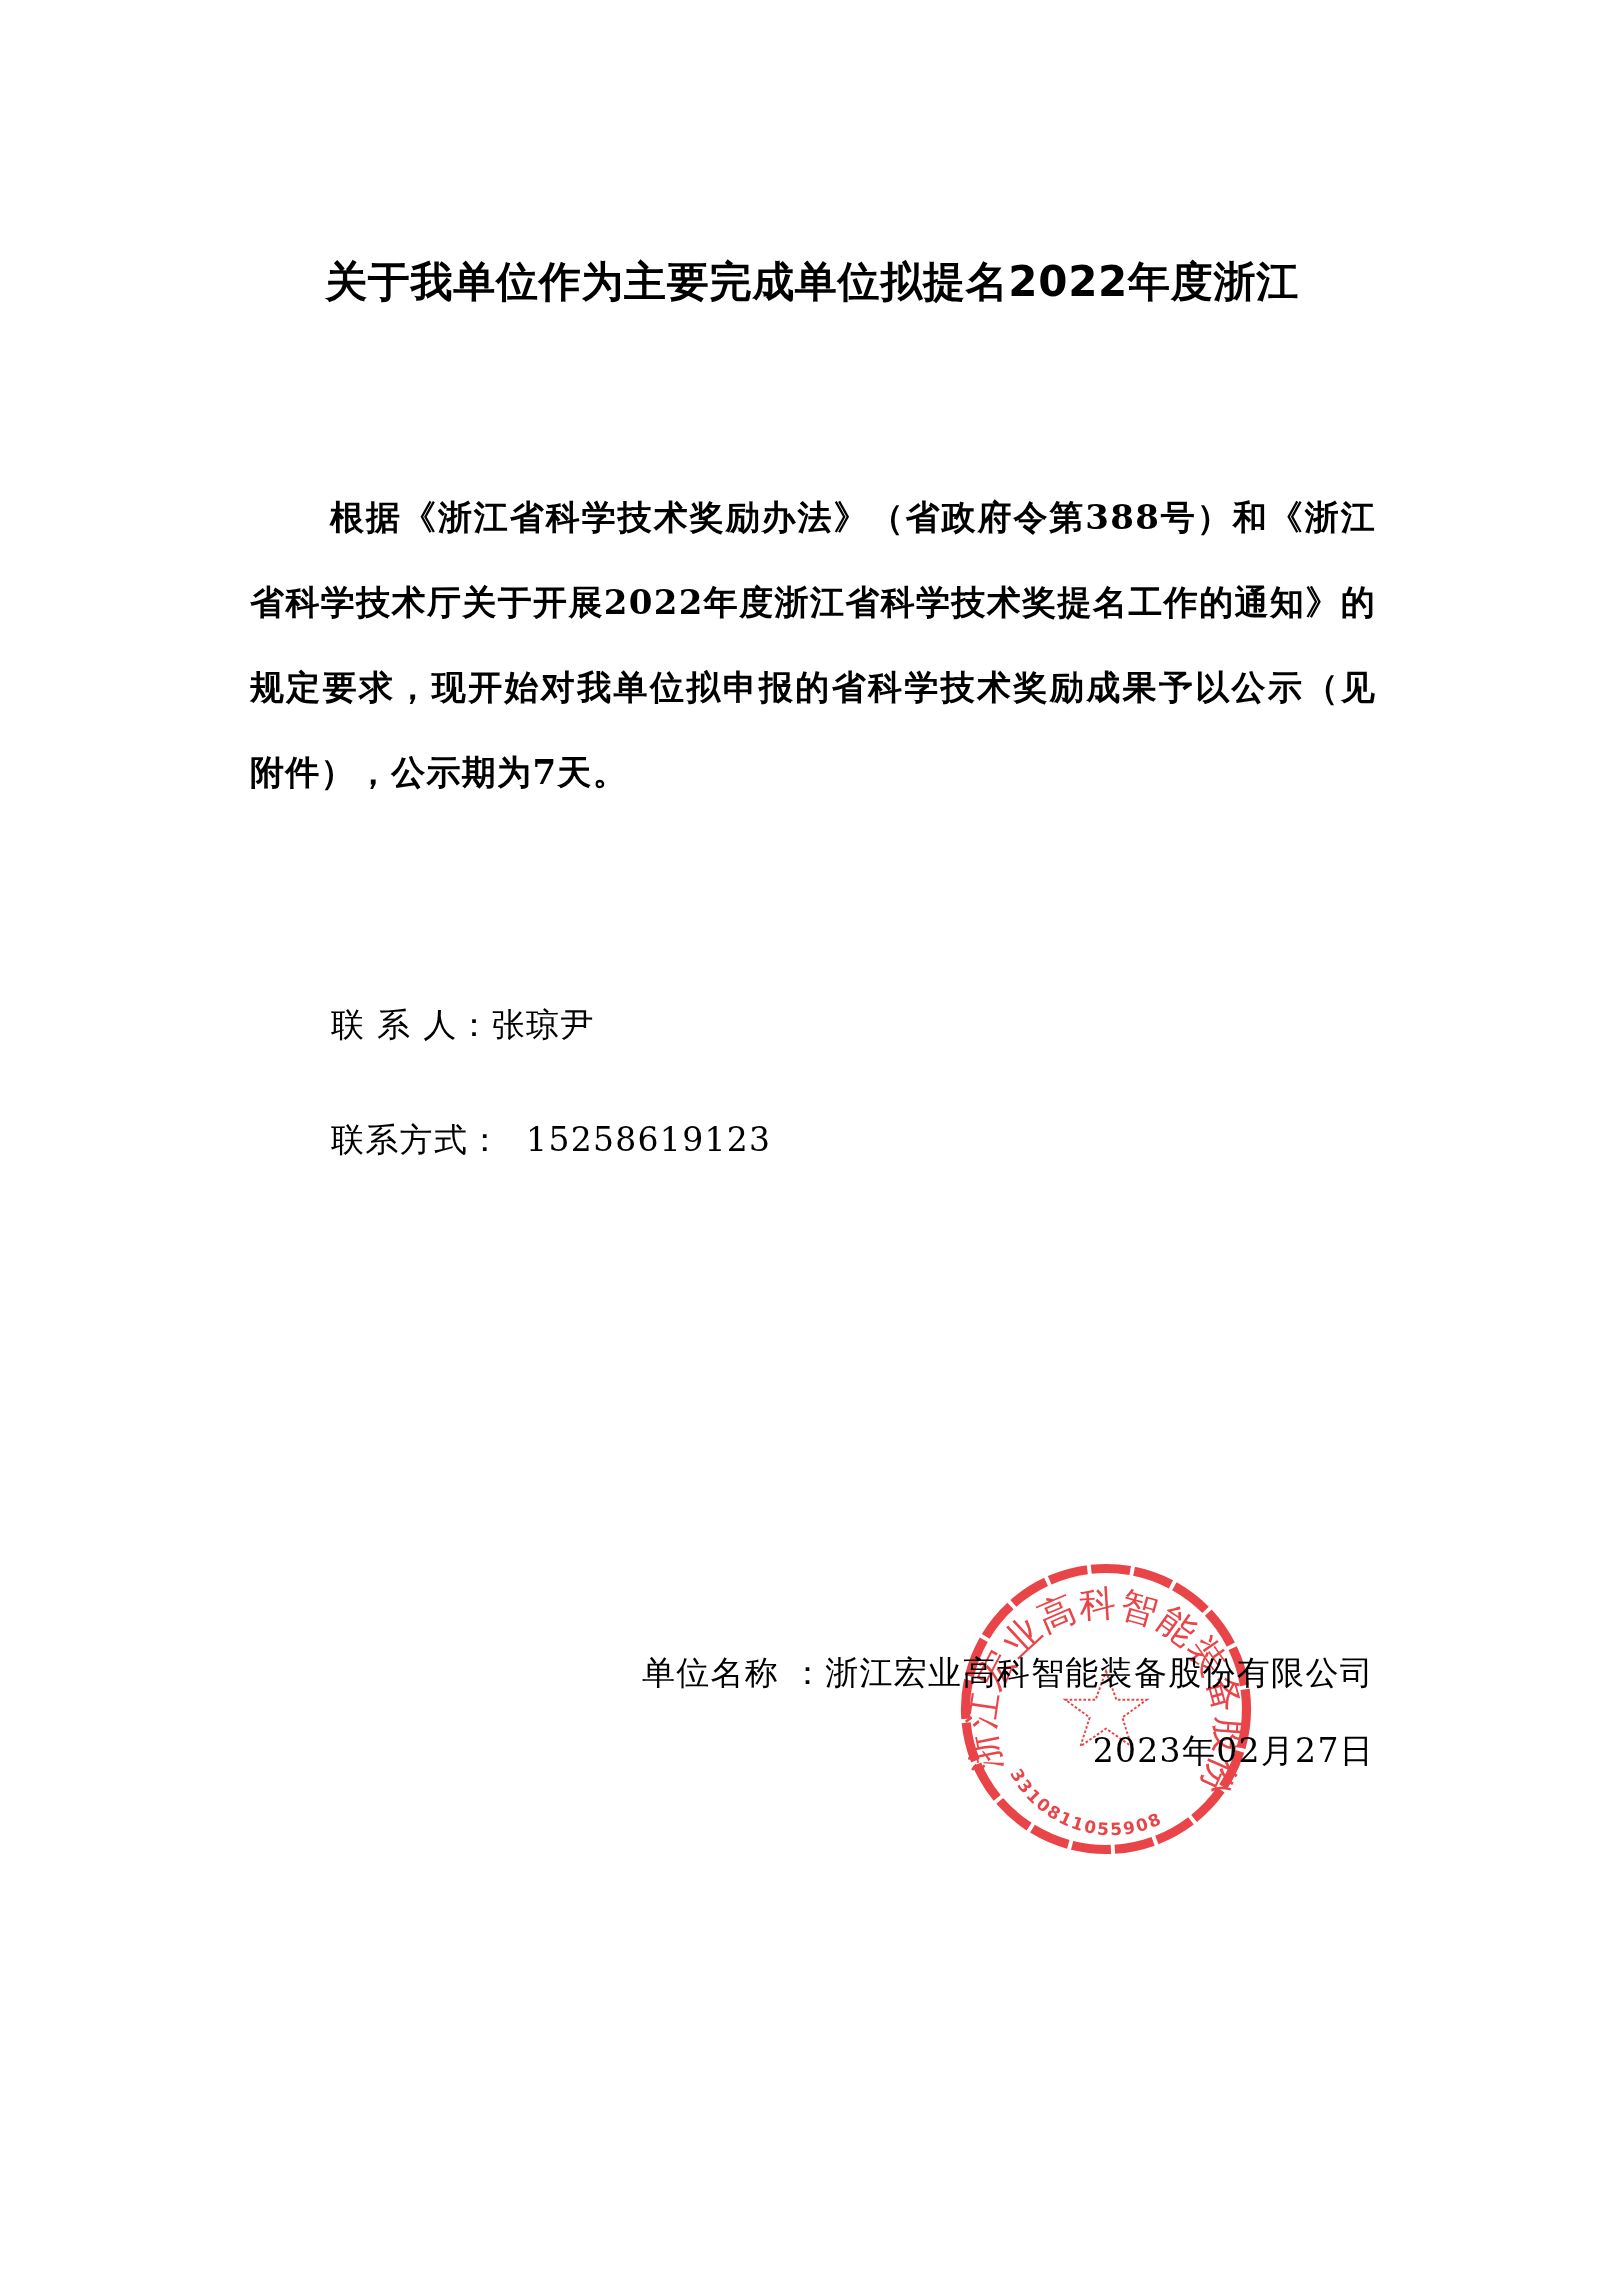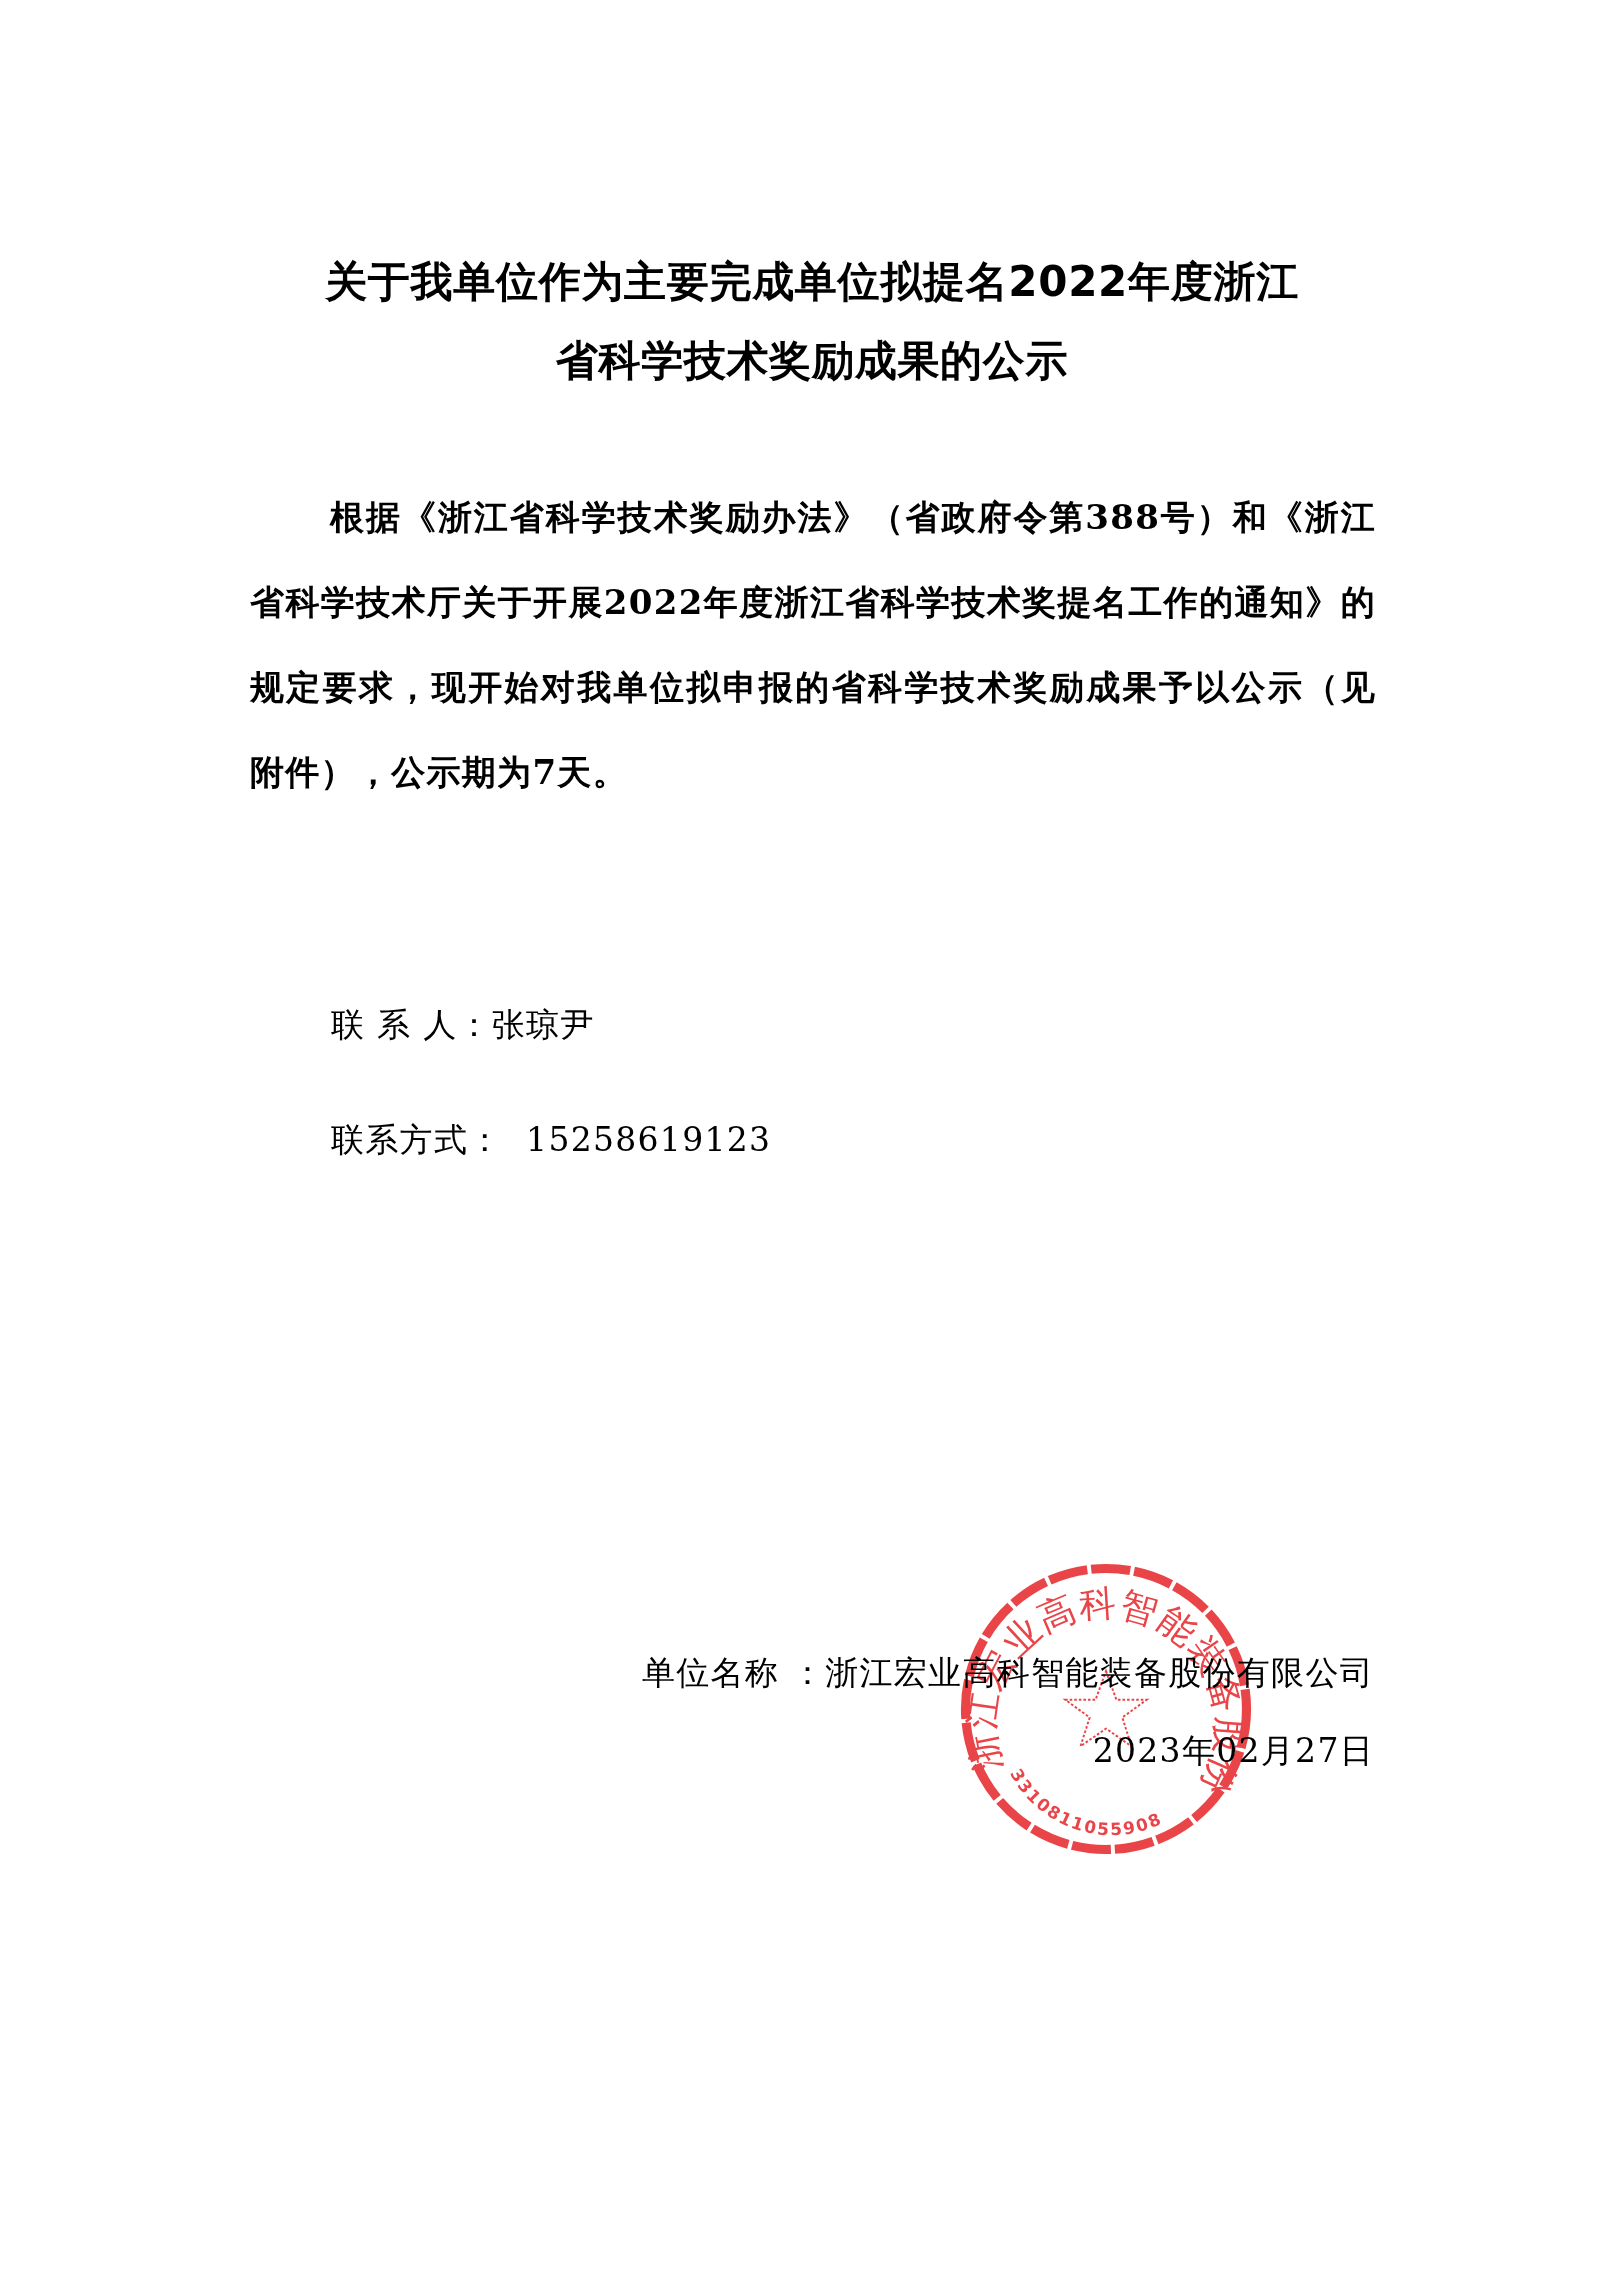--- a/index.html
+++ b/index.html
@@ -35,21 +35,20 @@
     z-index: 1; opacity: 0.92;
   }
   .line-abs { z-index: 2; }
 </style>
 </head>
 <body>
 
 <div class="page">
 
   <div class="title l1">关于我单位作为主要完成单位拟提名2022年度浙江</div>
-  <div class="title l2">省科学技术奖励成果的公示</div>
 
   <div class="body-text p1">根据《浙江省科学技术奖励办法》（省政府令第388号）和《浙江省科学技术厅关于开展2022年度浙江省科学技术奖提名工作的通知》的规定要求，现开始对我单位拟申报的省科学技术奖励成果予以公示（见附件），公示期为7天。</div>
 
   <div class="line-abs contact-person"><span>联 系 人：</span><span>张琼尹</span></div>
 
   <div class="line-abs contact-phone"><span>联系方式：</span>  <span>15258619123</span></div>
 
 
   <svg class="stamp" viewBox="0 0 456 456" xmlns="http://www.w3.org/2000/svg">
     <defs>

